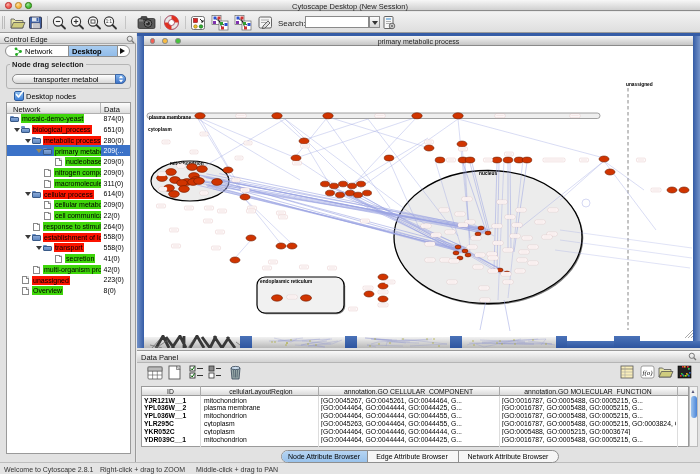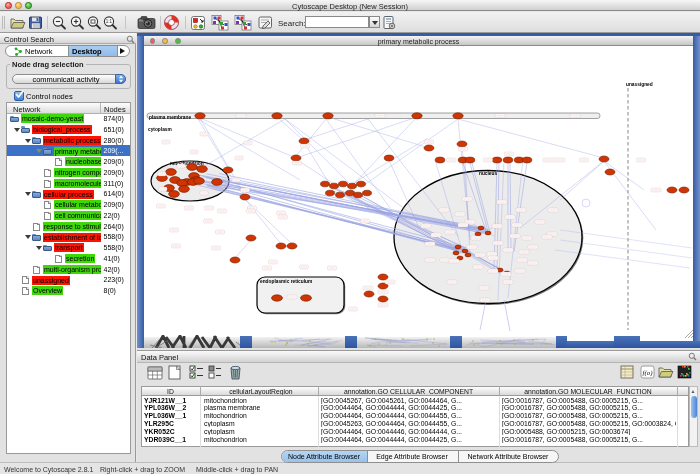--- a/index.html
+++ b/index.html
@@ -116,56 +116,56 @@
   </svg>
 <div class="abs" style="left:305px;top:16px;width:64px;height:12px;background:#fff;border:1px solid #8a8a8a;"></div>
 <div class="abs" style="left:369px;top:16px;width:11px;height:12px;background:linear-gradient(#fdfdfd,#d5d5d5);border:1px solid #8a8a8a;"></div>
 <div class="abs" style="left:371.5px;top:20.5px;width:0;height:0;border-left:3px solid transparent;border-right:3px solid transparent;border-top:4px solid #333;"></div>
 <div class="abs" style="left:0;top:462px;width:700px;height:12px;background:#e4e4e4;border-top:1px solid #bdbdbd;"></div>
 <div class="abs" style="left:4px;top:465.5px;font-size:7px;color:#333;">Welcome to Cytoscape 2.8.1</div>
 <div class="abs" style="left:100px;top:465.5px;font-size:7px;color:#333;">Right-click + drag to ZOOM</div>
 <div class="abs" style="left:196px;top:465.5px;font-size:7px;color:#333;">Middle-click + drag to PAN</div>
 <div class="abs" style="left:0;top:33px;width:136px;height:429px;background:#e2e2e2;border-right:1px solid #9a9a9a;"></div>
 <div class="abs" style="left:0;top:33px;width:136px;height:11px;background:linear-gradient(#fafafa,#d6d6d6);border-bottom:1px solid #ababab;"></div>
-<div class="abs" style="left:4px;top:35px;font-size:7.5px;color:#111;">Control Search</div>
+<div class="abs" style="left:4px;top:35px;font-size:7.5px;color:#111;">Control Edge</div>
 <svg class="abs" style="left:126px;top:34.5px" width="9" height="9" viewBox="0 0 9 9">
     <circle cx="3.8" cy="3.8" r="2.6" fill="none" stroke="#777" stroke-width="1"></circle>
     <line x1="5.8" y1="5.8" x2="8" y2="8" stroke="#777" stroke-width="1.3"></line>
   </svg>
 <div class="abs" style="left:5px;top:45px;width:125px;height:12px;background:#fff;border:1px solid #8f8f8f;border-radius:7px;overflow:hidden;">
     <div class="abs" style="left:62px;top:0;width:50px;height:12px;background:linear-gradient(#a8ccf0,#8db9e8);border-left:1px solid #8f8f8f;border-right:1px solid #8f8f8f;"></div>
   </div>
 <svg class="abs" style="left:14px;top:46.5px" width="9" height="9" viewBox="0 0 9 9">
     <circle cx="2" cy="1.8" r="1.4" fill="#2a2"></circle>
     <circle cx="6.5" cy="4.5" r="1.4" fill="#2a2"></circle>
     <circle cx="2.5" cy="7.5" r="1.4" fill="#2a2"></circle>
     <path d="M2 2 L6.5 4.5 L2.5 7.5" stroke="#2a2" stroke-width="0.7" fill="none"></path>
   </svg>
 <div class="abs" style="left:25px;top:47px;font-size:7.5px;color:#000;">Network</div>
 <div class="abs" style="left:72px;top:47px;font-size:7.5px;font-weight:bold;color:#000;">Desktop</div>
 <div class="abs" style="left:120px;top:48px;width:0;height:0;border-top:3.2px solid transparent;border-bottom:3.2px solid transparent;border-left:5px solid #111;"></div>
 <div class="abs" style="left:6px;top:64px;width:125px;height:25px;border:1px solid #b5b5b5;border-radius:3px;"></div>
 <div class="abs" style="left:10px;top:60px;font-size:7.5px;font-weight:bold;color:#222;background:#e2e2e2;padding:0 2px;">Node drag selection</div>
 <div class="abs" style="left:12px;top:74px;width:114px;height:10px;background:linear-gradient(#ffffff,#d8d8d8);border:1px solid #8d8d8d;border-radius:5px;"></div>
-<div class="abs" style="left:18px;top:75.2px;width:96px;text-align:center;font-size:7.5px;color:#000;">communicati activity</div>
+<div class="abs" style="left:18px;top:75.2px;width:96px;text-align:center;font-size:7.5px;color:#000;">transporter metabol</div>
 <div class="abs" style="left:115px;top:74px;width:11px;height:10px;background:linear-gradient(#7fb2ec,#3f74c8);border:1px solid #3a66a8;border-radius:0 5px 5px 0;"></div>
 <svg class="abs" style="left:116.5px;top:75px" width="8" height="8" viewBox="0 0 8 8">
     <path d="M4 0.6 L6.2 3.2 L1.8 3.2 Z" fill="#fff"></path>
     <path d="M4 7.4 L6.2 4.8 L1.8 4.8 Z" fill="#fff"></path>
   </svg>
 <div class="abs" style="left:14px;top:91px;width:9.5px;height:9.5px;background:linear-gradient(#8ec0f0,#3f80d8);border:1px solid #2c5a9c;border-radius:2px;"></div>
 <svg class="abs" style="left:14px;top:88px" width="12" height="12" viewBox="0 0 12 12">
     <path d="M2.5 6.5 L4.5 9 L9 3" stroke="#fff" stroke-width="1.6" fill="none" stroke-linecap="round" stroke-linejoin="round"></path>
   </svg>
-<div class="abs" style="left:26px;top:92px;font-size:7.5px;color:#000;">Control nodes</div>
+<div class="abs" style="left:26px;top:92px;font-size:7.5px;color:#000;">Desktop nodes</div>
 <div class="abs" style="left:6px;top:102px;width:125px;height:352px;background:#fff;border:1px solid #9a9a9a;"></div>
 <div class="abs" style="left:7px;top:103px;width:123px;height:11px;background:linear-gradient(#fdfdfd,#dcdcdc);border-bottom:1px solid #b0b0b0;"></div>
 <div class="abs" style="left:100px;top:103px;width:1px;height:11px;background:#b8b8b8;"></div>
 <div class="abs" style="left:13px;top:105px;font-size:7.5px;color:#111;">Network</div>
-<div class="abs" style="left:104px;top:105px;font-size:7.5px;color:#111;">Nodes</div>
+<div class="abs" style="left:104px;top:105px;font-size:7.5px;color:#111;">Data</div>
 <div class="abs" style="left:10px;top:115.5px;width:4px;height:2px;background:#6b90c8;border-radius:1px 1px 0 0;"></div>
 <div class="abs" style="left:10px;top:116.8px;width:9px;height:5.5px;background:linear-gradient(#89a9d8,#5f87c0);border-radius:1px;border:0.5px solid #3a5a88;"></div>
 <div class="abs" style="left:21px;top:114.4px;max-width:80px;overflow:hidden;white-space:nowrap;font-size:7px;color:#000;background:#3fd60a;padding:1px 1px 1px 1px;">mosaic-demo-yeast</div>
 <div class="abs" style="left:103.5px;top:115.0px;font-size:7px;color:#000;">874(0)</div>
 <div class="abs" style="left:14px;top:127.8px;width:0;height:0;border-left:3px solid transparent;border-right:3px solid transparent;border-top:4px solid #3a3a3a;"></div>
 <div class="abs" style="left:21px;top:126.2px;width:4px;height:2px;background:#6b90c8;border-radius:1px 1px 0 0;"></div>
 <div class="abs" style="left:21px;top:127.5px;width:9px;height:5.5px;background:linear-gradient(#89a9d8,#5f87c0);border-radius:1px;border:0.5px solid #3a5a88;"></div>
 <div class="abs" style="left:32px;top:125.2px;max-width:69px;overflow:hidden;white-space:nowrap;font-size:7px;color:#000;background:#fc1300;padding:1px 1px 1px 1px;">biological_process</div>
 <div class="abs" style="left:103.5px;top:125.8px;font-size:7px;color:#000;">651(0)</div>
 <div class="abs" style="left:25px;top:138.5px;width:0;height:0;border-left:3px solid transparent;border-right:3px solid transparent;border-top:4px solid #3a3a3a;"></div>

